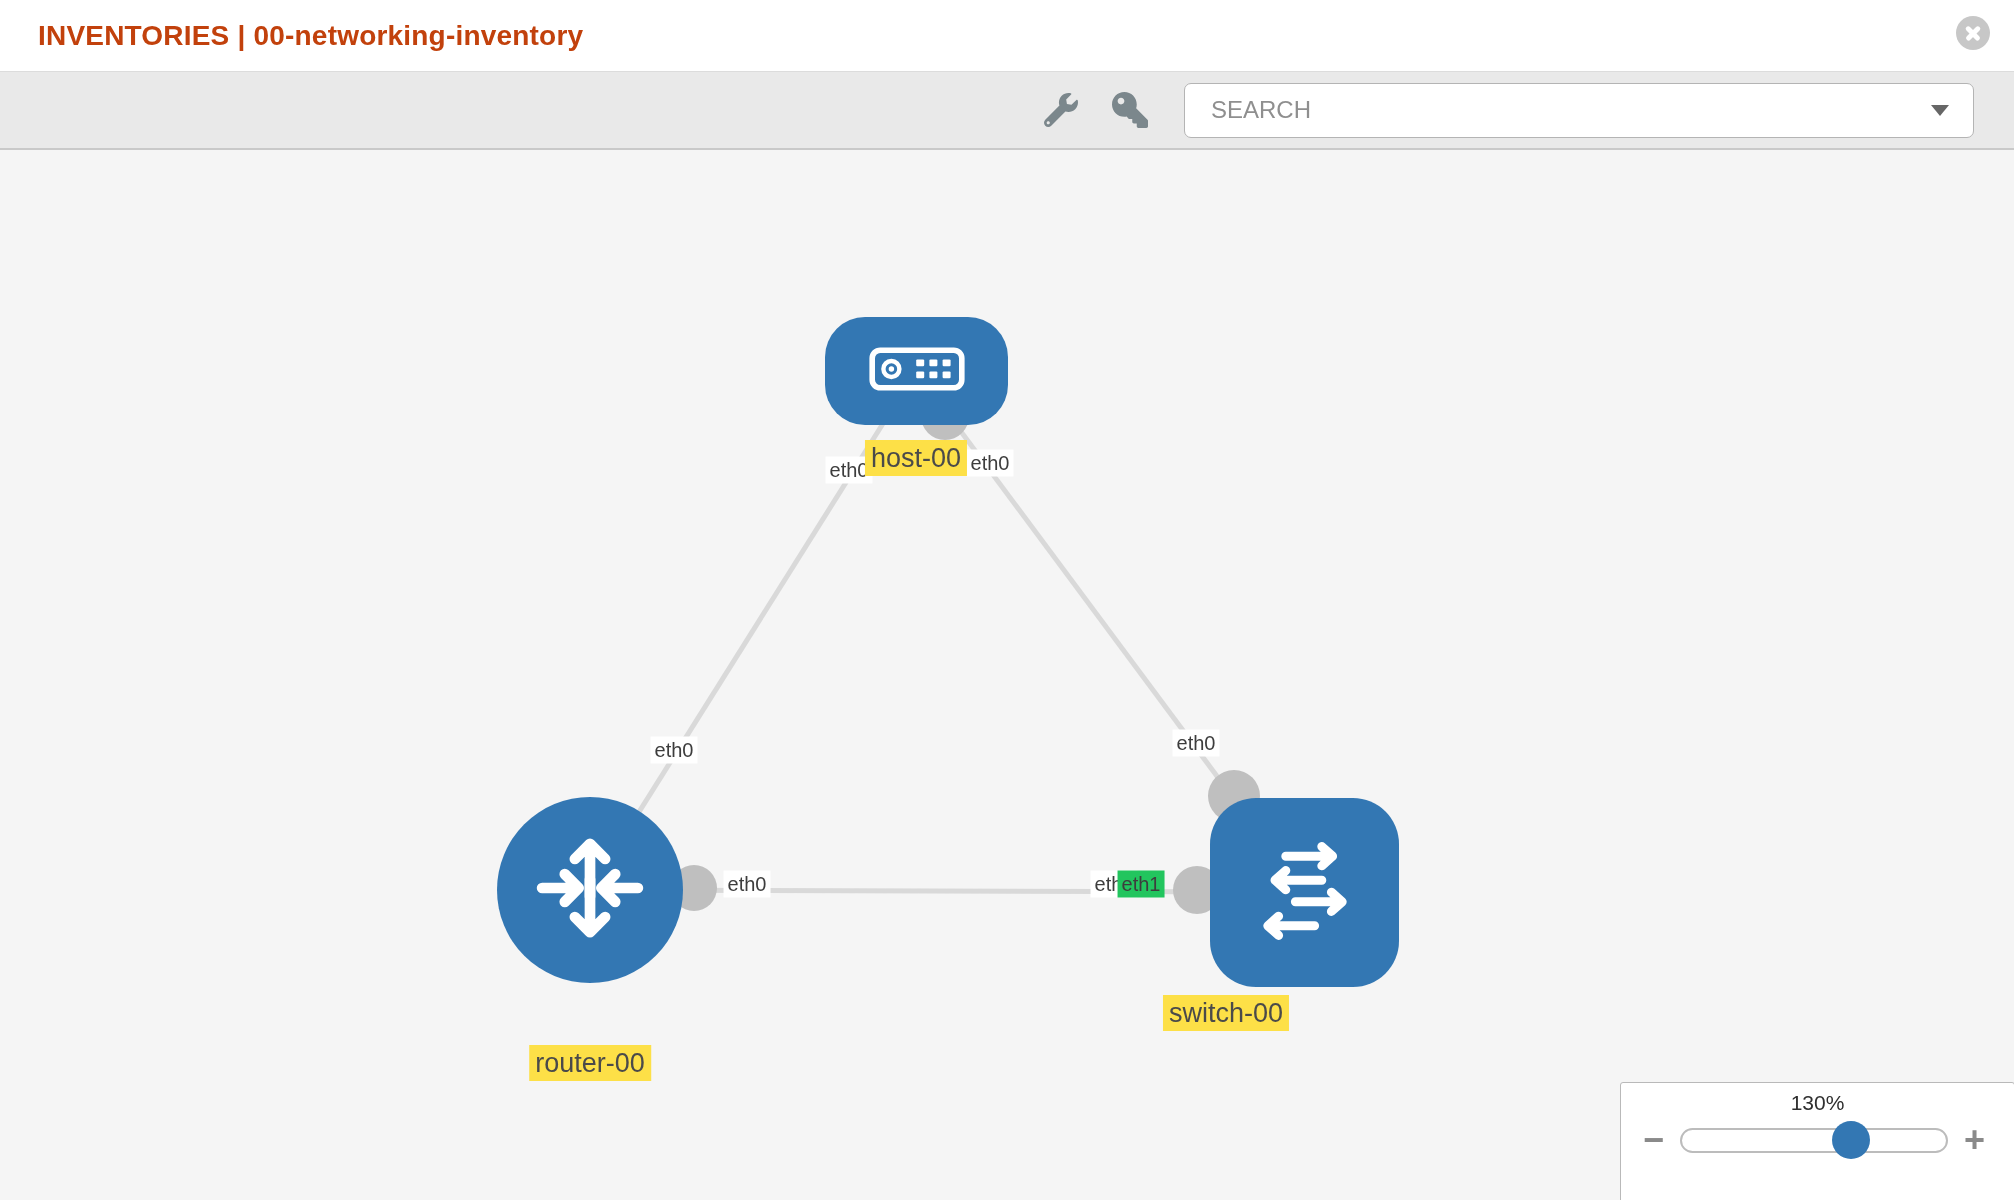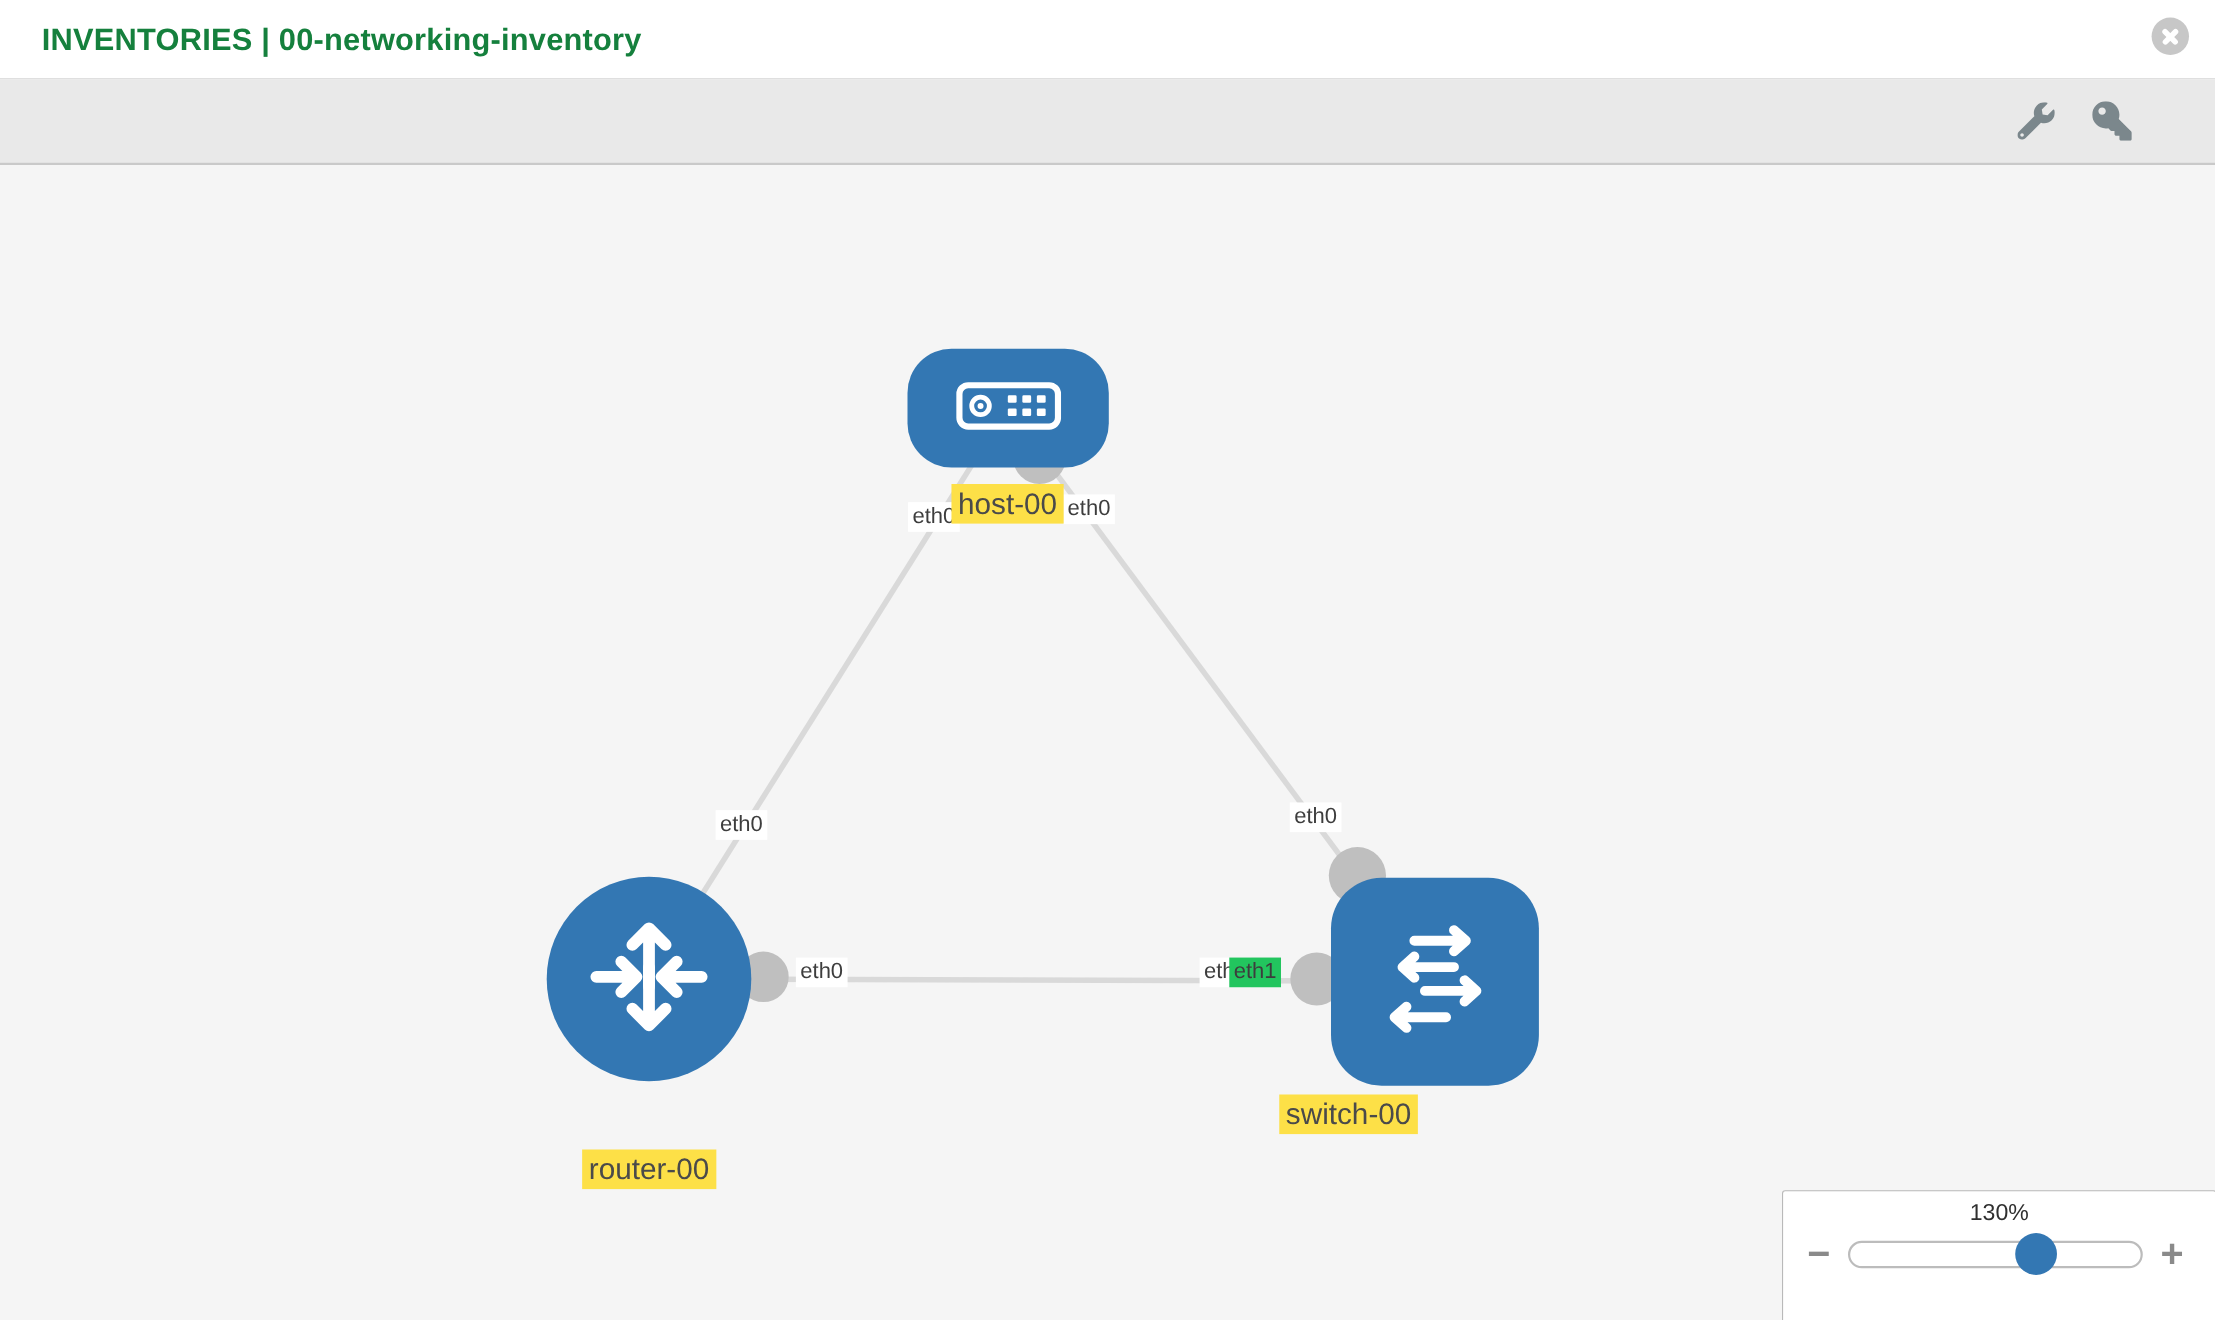--- a/index.html
+++ b/index.html
@@ -3,21 +3,21 @@
 <meta charset="utf-8">
 <style>
   html,body{margin:0;padding:0;}
   body{
     width:2014px;height:1200px;overflow:hidden;position:relative;
     background:#f5f5f5;font-family:"Liberation Sans",sans-serif;
   }
   
   .header{height:71px;background:#ffffff;border-bottom:1px solid #dcdcdc;
     display:flex;align-items:center;position:relative;}
-  .title{margin-left:38px;font-size:28px;font-weight:bold;color:#15803d;letter-spacing:.2px;}
+  .title{margin-left:38px;font-size:28px;font-weight:bold;color:#c2410c;letter-spacing:.2px;}
   .close-btn{position:absolute;right:24px;top:16px;width:34px;height:34px;border-radius:50%;
     background:#c7c7c7;cursor:pointer;}
   .close-btn::before,.close-btn::after{content:"";position:absolute;left:8px;top:15px;
     width:18px;height:4.5px;border-radius:2.5px;background:#ffffff;}
   .close-btn::before{transform:rotate(45deg);}
   .close-btn::after{transform:rotate(-45deg);}
   
   .toolbar{height:78px;background:#e9e9e9;border-bottom:2px solid #c9c9c9;
     display:flex;align-items:center;padding:0 40px 0 38px;box-sizing:border-box;width:2014px;}
   .select{height:55px;background:#ffffff;border:1px solid #b4b4b4;border-radius:7px;
@@ -73,20 +73,24 @@
   </div>
 
   <div class="tool-icon icon-key">
     <svg width="36" height="36" viewBox="0 0 512 512">
       <g transform="scale(-1,1) translate(-512,0)">
         <path d="M512 176.001C512 273.203 433.202 352 336 352c-11.22 0-22.19-1.062-32.827-3.069l-24.012 27.014A23.999 23.999 0 0 1 261.223 384H224v40c0 13.255-10.745 24-24 24h-40v40c0 13.255-10.745 24-24 24H24c-13.255 0-24-10.745-24-24v-78.059c0-6.365 2.529-12.47 7.029-16.971l161.802-161.802C163.108 213.814 160 195.271 160 176 160 78.798 238.797.001 335.999 0 433.488-.001 512 78.511 512 176.001zM336 128c0 26.51 21.49 48 48 48s48-21.49 48-48-21.49-48-48-48-48 21.49-48 48z"></path>
       </g>
     </svg>
   </div>
 
+  <div class="select select-search">
+    <span>SEARCH</span>
+    <span class="caret"></span>
+  </div>
 </div>
 
 <div class="canvas">
 
   <svg class="wires" width="2014" height="1048">
 
     <line x1="916" y1="219" x2="590" y2="738" stroke="#d9d9d9" stroke-width="5"></line>
     <line x1="916" y1="219" x2="1303" y2="740" stroke="#d9d9d9" stroke-width="5"></line>
     <line x1="590" y1="738" x2="1303" y2="740" stroke="#d9d9d9" stroke-width="5"></line>
 

